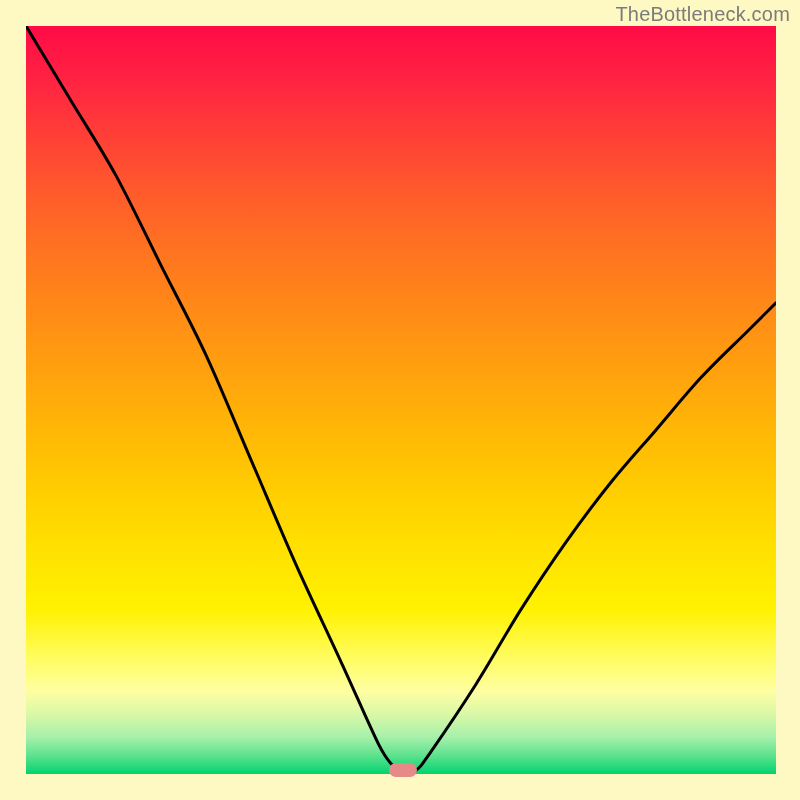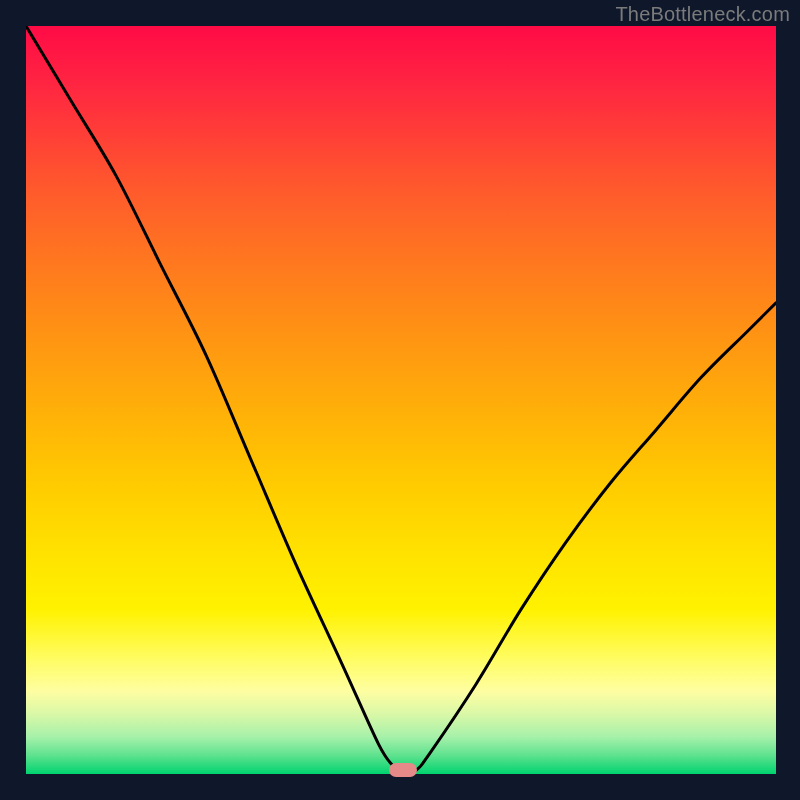--- a/index.html
+++ b/index.html
@@ -8,21 +8,21 @@
     width: 800px;
     height: 800px;
     background: #000;
     overflow: hidden;
     font-family: Arial, Helvetica, sans-serif;
   }
   .stage {
     position: relative;
     width: 800px;
     height: 800px;
-    background: #0f172a;
+    background: #fef9c3;
   }
   .plot-area {
     position: absolute;
     left: 26px;
     top: 26px;
     width: 750px;
     height: 748px;
     background: linear-gradient(
       to bottom,
       #ff0b46 0%,

